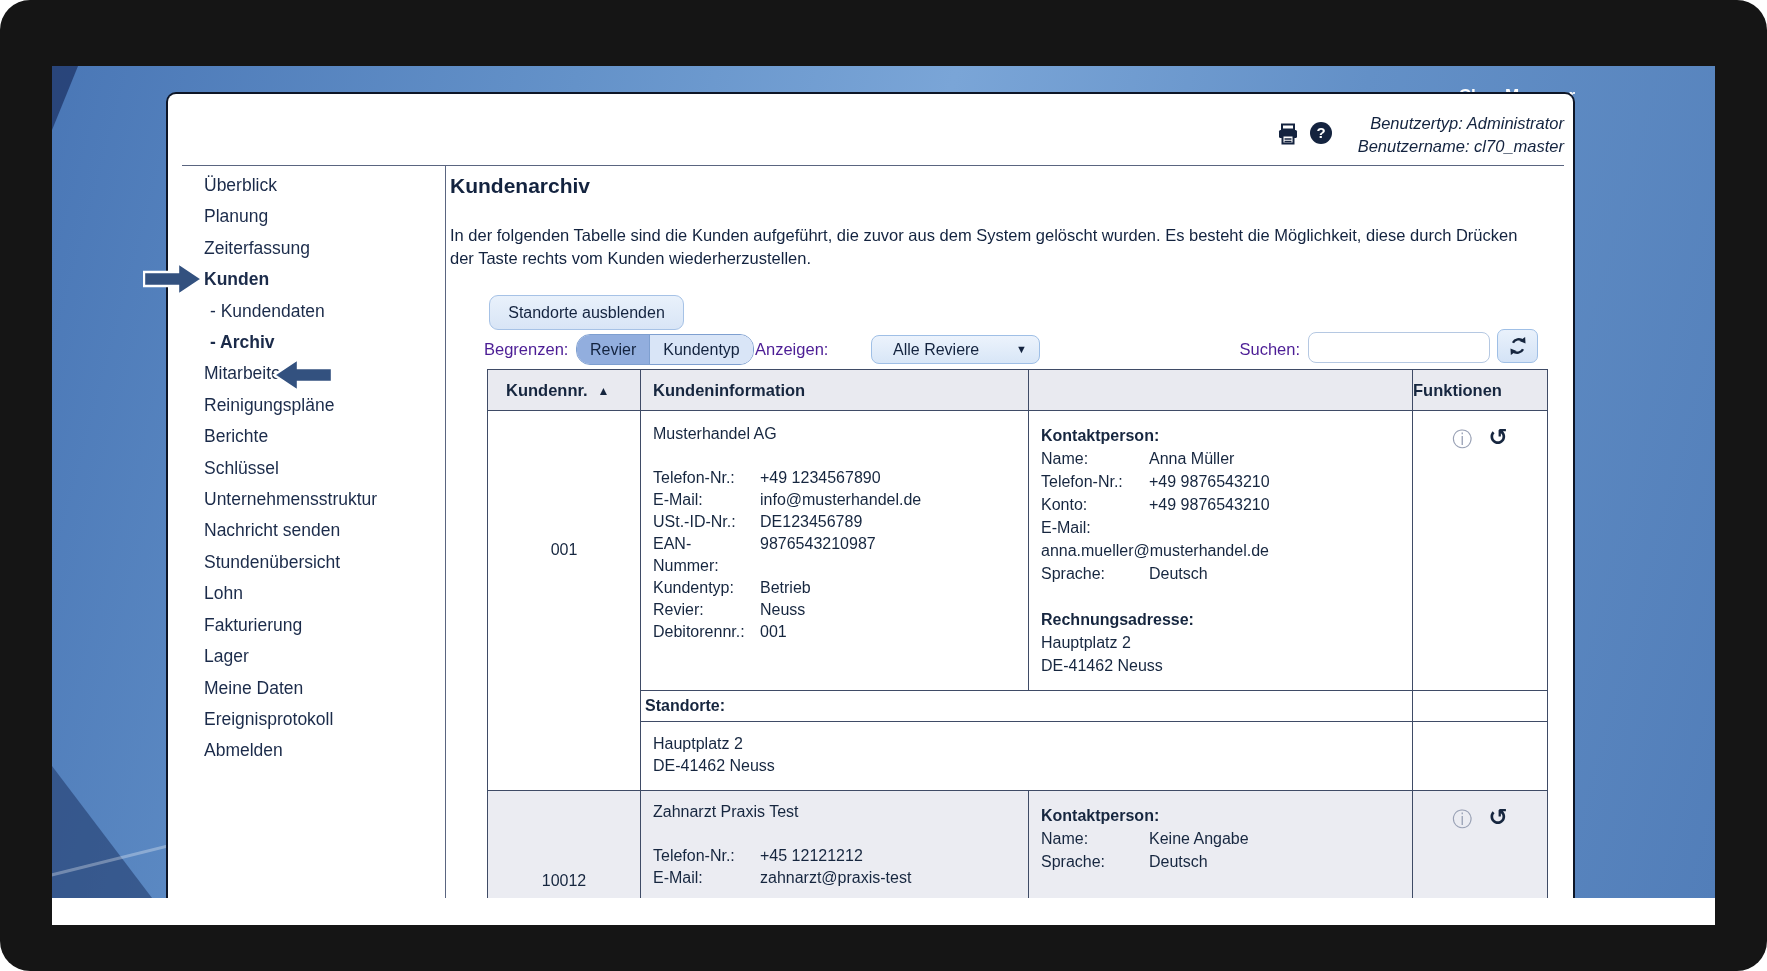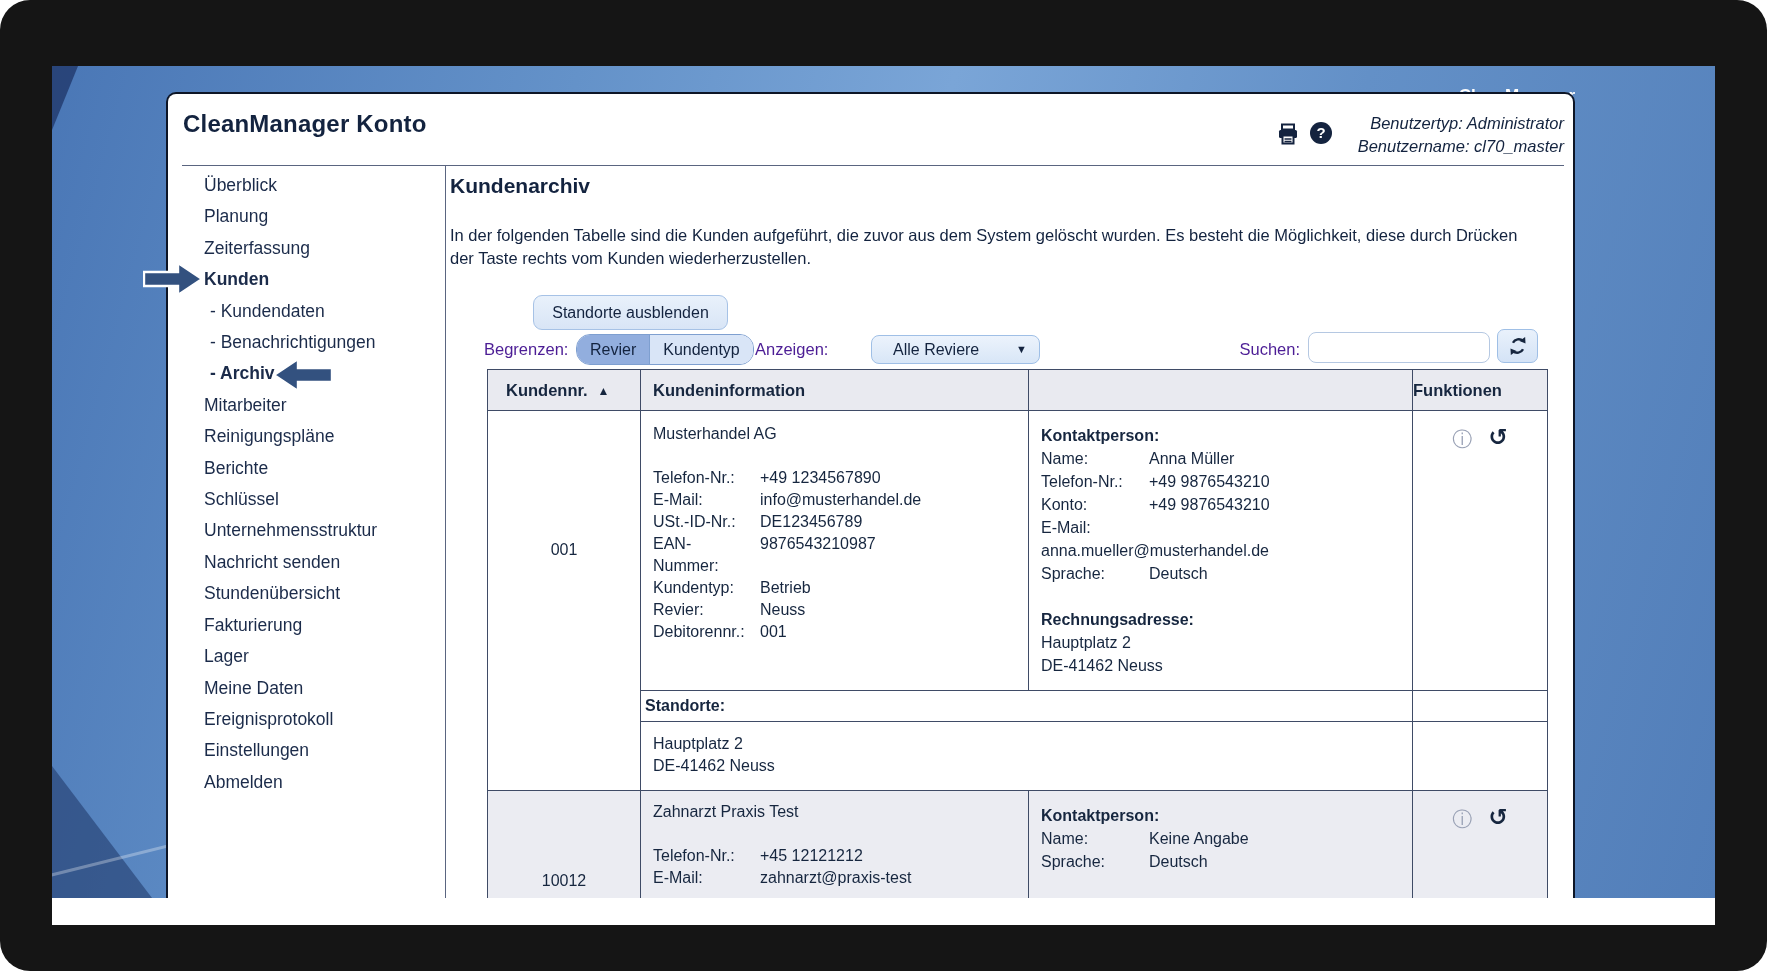--- a/index.html
+++ b/index.html
@@ -32,21 +32,21 @@
   .sidebar { position:absolute; left:36px; top:76px; width:235px; font-size:17.5px; color:#1b2b4a; line-height:31.4px; }
   .sidebar .item { cursor:pointer; white-space:nowrap; }
   .sidebar .item.bold { font-weight:bold; }
   .sidebar .item.sub { padding-left:6px; }
 
   .heading { position:absolute; left:282px; top:80px; font-size:21px; font-weight:bold; color:#13233f; }
   .para { position:absolute; left:282px; top:130px; width:1092px; font-size:16.5px; line-height:23px; color:#13233f; }
 
   .btn-toggle { position:absolute; left:321px; top:201px; width:195px; height:35px; border:1px solid #a6c2e6;
     border-radius:9px; background:linear-gradient(#e9f1fb,#d8e5f6); font-size:16px; color:#13233f;
-    font-family:inherit; cursor:pointer;margin-left:44px; }
+    font-family:inherit; cursor:pointer; }
 
   .flabel { position:absolute; top:240px; height:31px; line-height:31px; font-size:16.5px; color:#4c1d95; }
   .lbl-begrenzen { left:316px; }
   .lbl-anzeigen { left:587px; }
   .lbl-suchen { left:1040px; width:92px; text-align:right; }
 
   .segment { position:absolute; left:408px; top:240px; height:31px; display:flex; border:1px solid #7e9fd0;
     border-radius:14px; overflow:hidden; }
   .seg { height:100%; line-height:29px; font-size:16px; color:#13233f; padding:0 13px; cursor:pointer; }
   .seg.selected { background:#92aede; border-right:1px solid #7e9fd0; }
@@ -116,21 +116,20 @@
         <polygon points="1,11 35,11 35,2 59,18 35,34 35,25 1,25" fill="#33517f" stroke="#ffffff" stroke-width="2.4"></polygon>
       </svg>
     </div>
     <div class="arrow arrow-archiv">
       <svg width="61" height="36" viewBox="0 0 61 36">
         <polygon points="60,11 26,11 26,2 2,18 26,34 26,25 60,25" fill="#33517f" stroke="#ffffff" stroke-width="2.4"></polygon>
       </svg>
     </div>
 
     <div class="panel">
-      <div class="title">CleanManager Konto</div>
 
       <div class="printer">
         <svg width="24" height="24" viewBox="0 0 24 24">
           <rect x="6" y="2.5" width="12" height="5" fill="none" stroke="#14233f" stroke-width="2"></rect>
           <rect x="3" y="8" width="18" height="8" rx="1.5" fill="#14233f"></rect>
           <rect x="6.5" y="13.5" width="11" height="8" fill="#ffffff" stroke="#14233f" stroke-width="2"></rect>
           <line x1="8.5" y1="17" x2="15.5" y2="17" stroke="#14233f" stroke-width="1.5"></line>
           <line x1="8.5" y1="19.5" x2="15.5" y2="19.5" stroke="#14233f" stroke-width="1.5"></line>
         </svg>
       </div>
@@ -143,34 +142,33 @@
 
       <div class="hsep"></div>
       <div class="vsep"></div>
 
       <div class="sidebar">
         <div class="item">Überblick</div>
         <div class="item">Planung</div>
         <div class="item">Zeiterfassung</div>
         <div class="item bold">Kunden</div>
         <div class="item sub">- Kundendaten</div>
-        <div class="item sub">- Benachrichtigungen</div>
         <div class="item sub bold">- Archiv</div>
         <div class="item">Mitarbeiter</div>
         <div class="item">Reinigungspläne</div>
         <div class="item">Berichte</div>
         <div class="item">Schlüssel</div>
         <div class="item">Unternehmensstruktur</div>
         <div class="item">Nachricht senden</div>
         <div class="item">Stundenübersicht</div>
+        <div class="item">Lohn</div>
         <div class="item">Fakturierung</div>
         <div class="item">Lager</div>
         <div class="item">Meine Daten</div>
         <div class="item">Ereignisprotokoll</div>
-        <div class="item">Einstellungen</div>
         <div class="item">Abmelden</div>
       </div>
 
       <div class="heading">Kundenarchiv</div>
       <div class="para">In der folgenden Tabelle sind die Kunden aufgeführt, die zuvor aus dem System gelöscht wurden. Es besteht die Möglichkeit, diese durch Drücken der Taste rechts vom Kunden wiederherzustellen.</div>
 
       <button class="btn-toggle">Standorte ausblenden</button>
 
       <div class="flabel lbl-begrenzen">Begrenzen:</div>
       <div class="segment">

